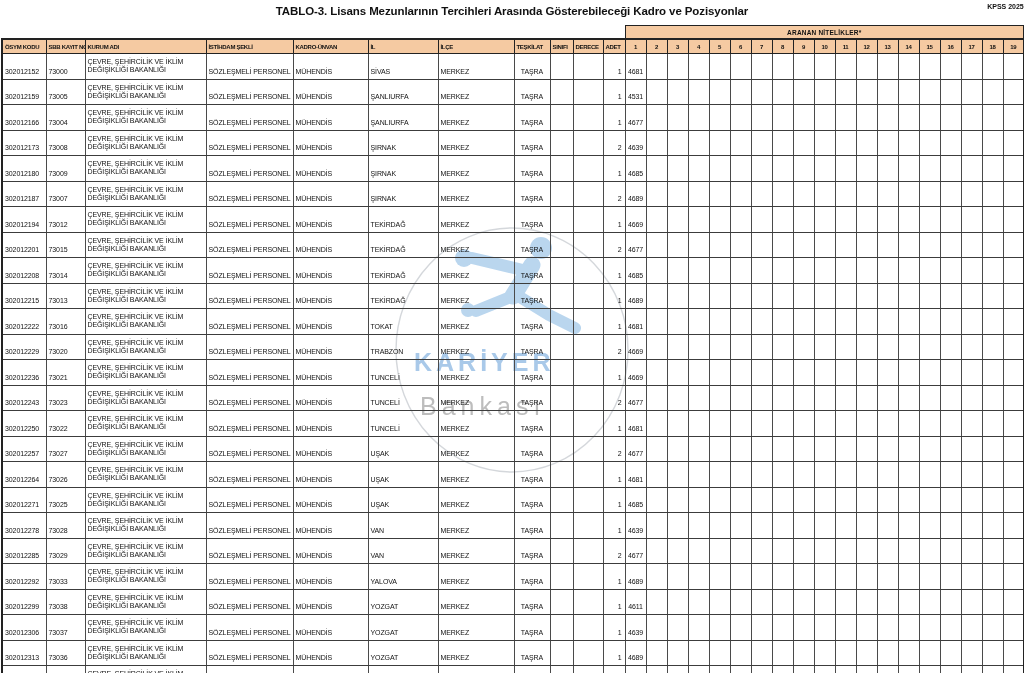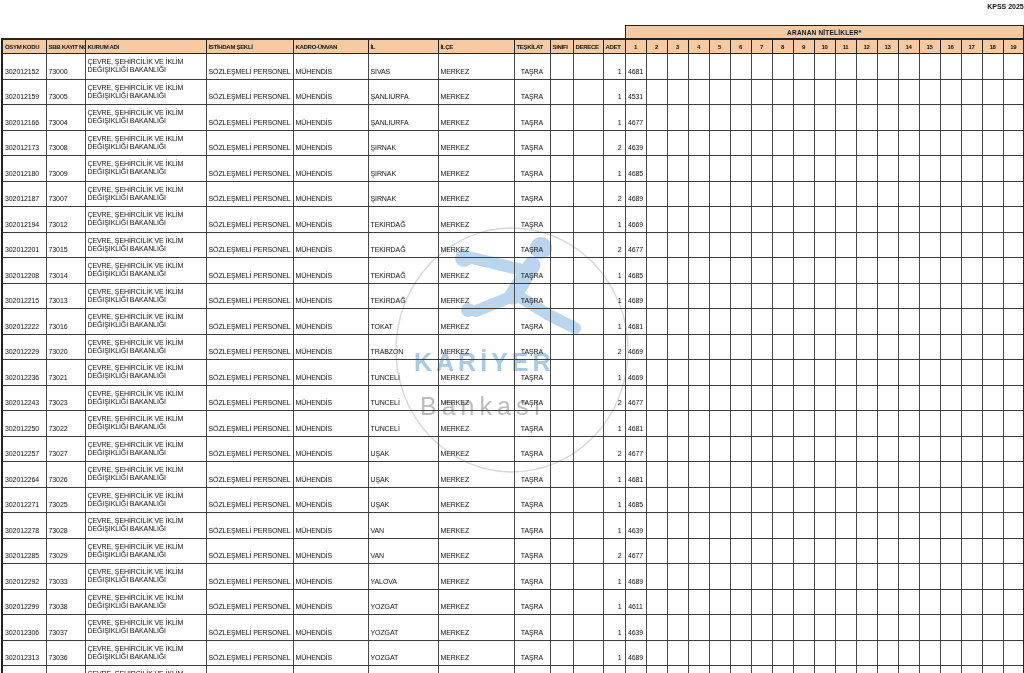--- a/index.html
+++ b/index.html
@@ -56,20 +56,21 @@
         <circle cx="26" cy="31" r="9" stroke="none"></circle>
         <path d="M75,69 L38,84" fill="none" stroke-width="12"></path>
         <circle cx="30" cy="83" r="7" stroke="none"></circle>
         <path d="M77,67 L111,88 L137,101" fill="none" stroke-width="12"></path>
       </g>
     </svg>
     <div class="wm-line1">KARİYER</div>
     <div class="wm-line2">Bankası</div>
   </div>
 
+  <div class="doc-title">TABLO-3. Lisans Mezunlarının Tercihleri Arasında Gösterebileceği Kadro ve Pozisyonlar</div>
   <div class="corner-note">KPSS 2025-2</div>
 
   <div class="tbl-wrap">
     <table>
       <colgroup id="cols">
           <col style="width: 44px;">
           <col style="width: 39px;">
           <col style="width: 121px;">
           <col style="width: 87px;">
           <col style="width: 75px;">

